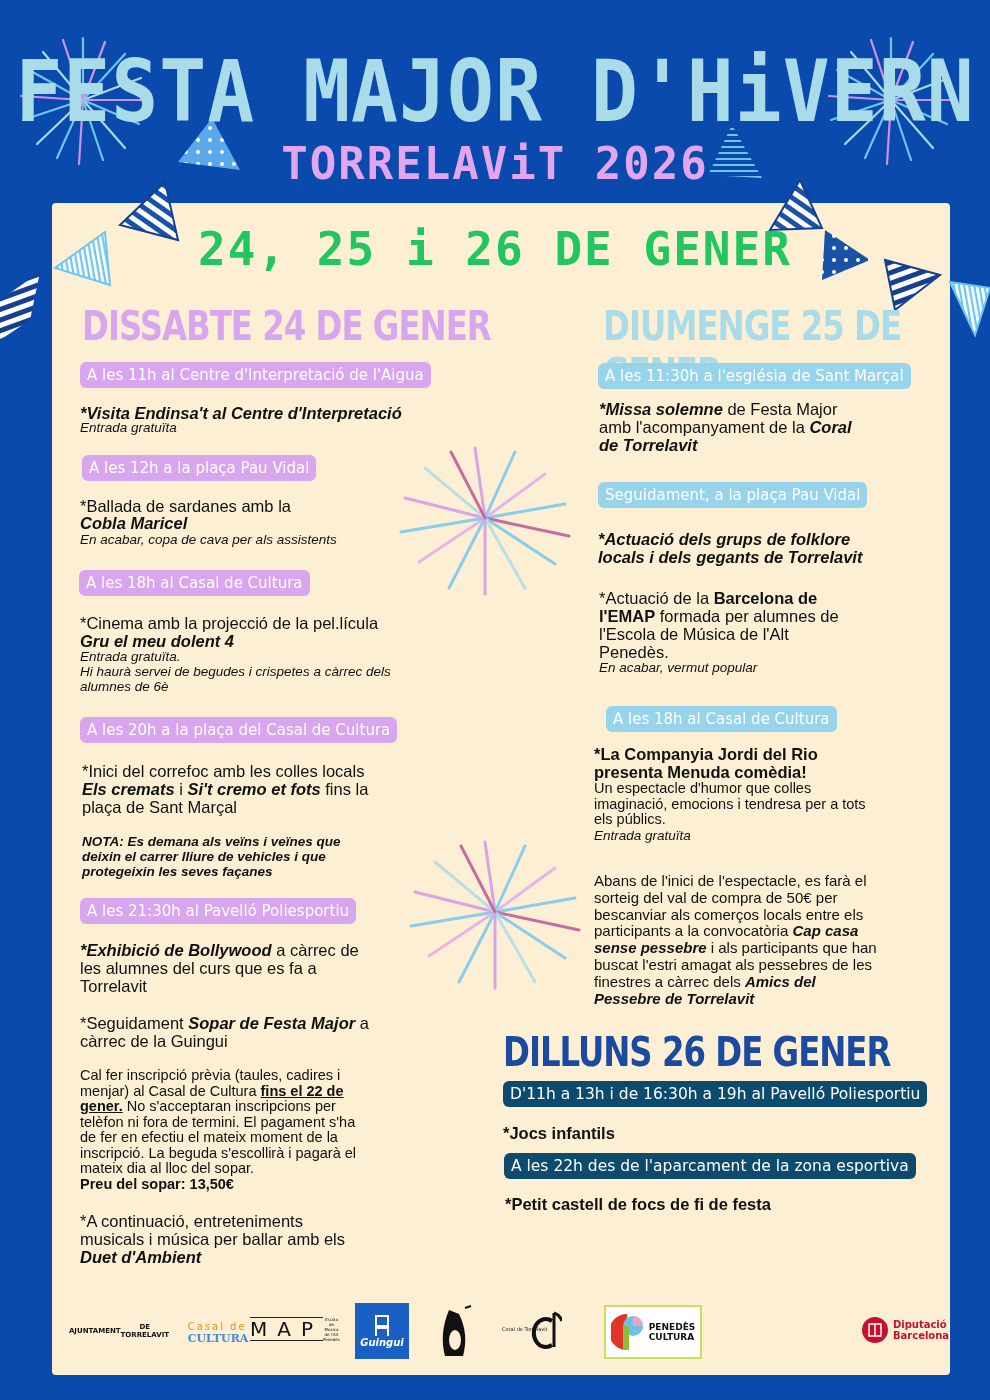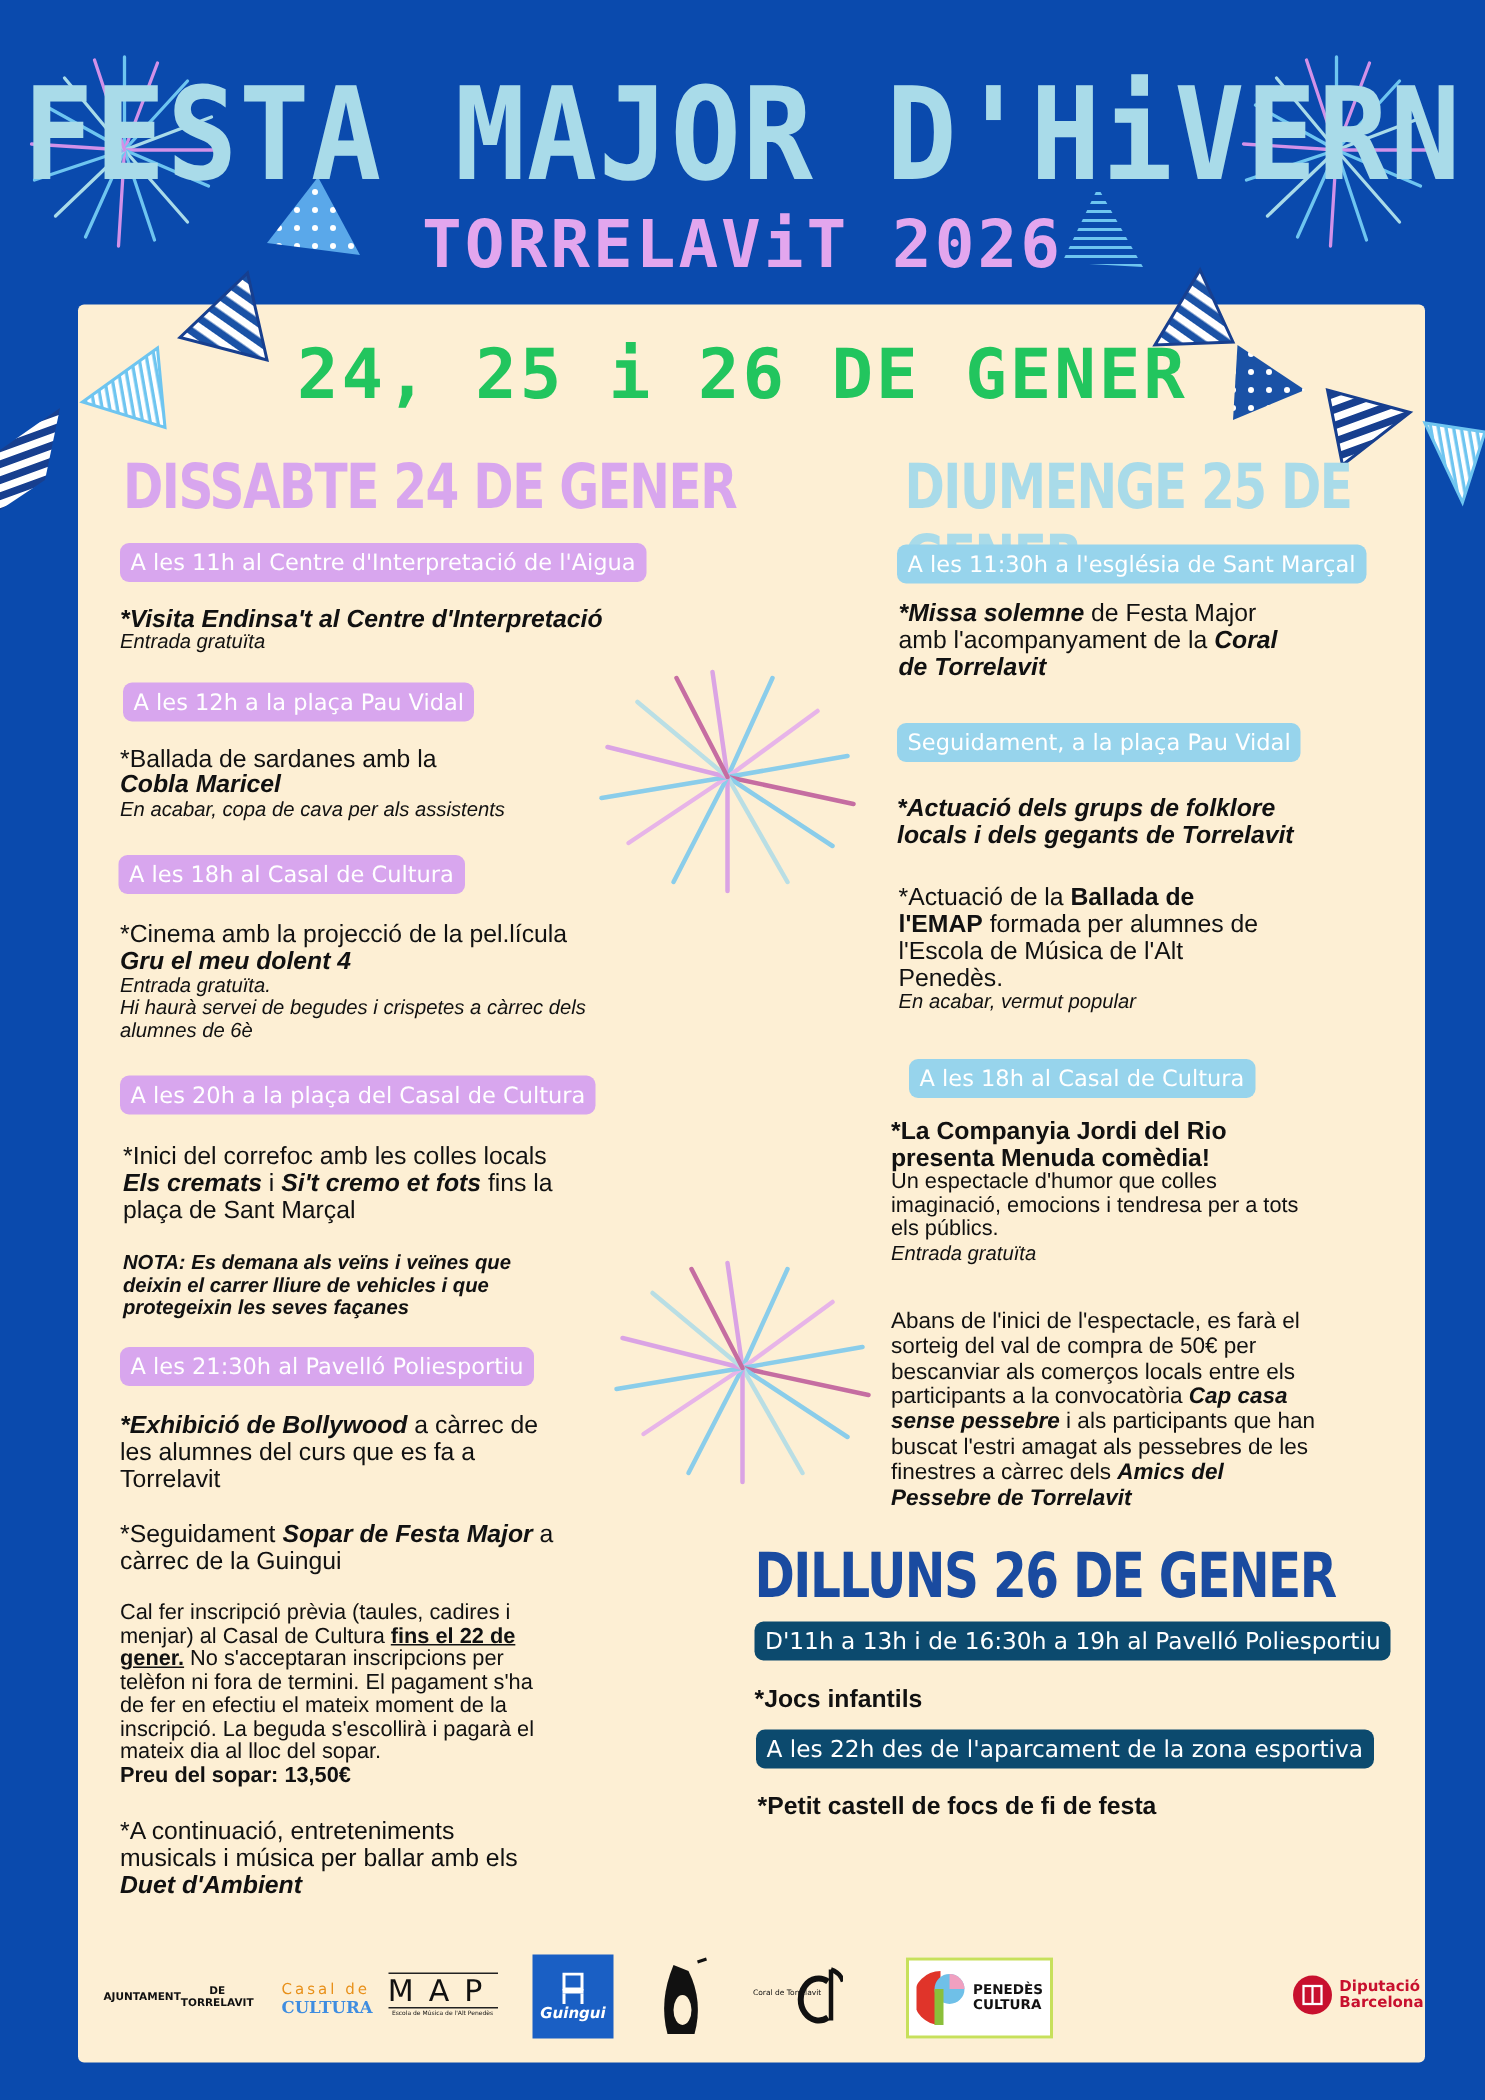--- a/index.html
+++ b/index.html
@@ -208,21 +208,21 @@
 <div class="dayhead" style="left:603px;top:302px;color:#a9dbe9;">DIUMENGE 25 DE GENER</div>
 
 <div class="pill sky" style="left:598px;top:363px;">A les 11:30h a l'església de Sant Marçal</div>
 <div class="txt" style="left:599px;top:400px;"><span class="bi">*Missa solemne</span><span> de Festa Major</span></div>
 <div class="txt" style="left:599px;top:418px;"><span>amb l'acompanyament de la </span><span class="bi">Coral</span></div>
 <div class="txt bi" style="left:599px;top:436px;">de Torrelavit</div>
 
 <div class="pill sky" style="left:598px;top:482px;">Seguidament,  a la plaça Pau Vidal</div>
 <div class="txt bi" style="left:598px;top:530px;">*Actuació dels grups de folklore</div>
 <div class="txt bi" style="left:598px;top:548px;">locals i dels gegants de Torrelavit</div>
-<div class="txt" style="left:599px;top:589px;"><span>*Actuació de la </span><span class="b">Ballada de</span></div>
+<div class="txt" style="left:599px;top:589px;"><span>*Actuació de la </span><span class="b">Barcelona de</span></div>
 <div class="txt" style="left:599px;top:607px;"><span class="b">l'EMAP</span><span> formada per alumnes de</span></div>
 <div class="txt" style="left:599px;top:625px;">l'Escola de Música de l'Alt</div>
 <div class="txt" style="left:599px;top:643px;">Penedès.</div>
 <div class="txt small i" style="left:599px;top:660px;">En acabar, vermut popular</div>
 
 <div class="pill sky" style="left:606px;top:706px;">A les 18h al Casal de Cultura</div>
 <div class="txt b" style="left:594px;top:745px;">*La Companyia Jordi del Rio</div>
 <div class="txt b" style="left:594px;top:763px;">presenta Menuda comèdia!</div>
 <div class="txt" style="left:594px;top:781px;font-size:14.5px;line-height:15.5px;">
   <div>Un espectacle d'humor que colles</div>
@@ -260,21 +260,21 @@
   <div class="logo" style="left:82px;top:12px;width:90px;height:50px;gap:40px;">
     <svg style="position:relative" width="30" height="40" viewBox="0 0 30 40">
         <path d="M26 6 A16 16 0 1 0 26 34" stroke="#e8901a" stroke-width="6" fill="none"></path>
         <path d="M26 6 A16 16 0 0 0 6 12" stroke="#3f8de0" stroke-width="6" fill="none"></path>
       </svg>
     <div style="text-align:left;margin-left:2px;">
         <div style="color:#e8901a;font-size:10px;letter-spacing:2px;">Casal de</div>
         <div style="color:#3f8de0;font-size:11px;font-weight:bold;font-family:'DejaVu Serif',serif;">CULTURA</div>
       </div>
   </div>
-  <div class="logo" style="left:185px;top:8px;width:80px;height:50px;flex-direction:column;align-items:center;">
+  <div class="logo" style="left:185px;top:8px;width:80px;height:50px;flex-direction:row;align-items:center;">
     <div style="font-size:20px;letter-spacing:10px;border-top:1px solid #222;border-bottom:1px solid #222;line-height:22px;">MAP</div>
     <div style="font-size:4px;">Escola de Música de l'Alt Penedès</div>
   </div>
   <div class="logo" style="left:285px;top:7px;width:54px;height:56px;background:#1a5fc4;color:#fff;font-weight:bold;font-style:italic;font-size:10px;flex-direction:column;">
     <svg style="position:relative" width="20" height="22" viewBox="0 0 20 22">
         <rect x="4" y="1" width="12" height="10" fill="none" stroke="#fff" stroke-width="2"></rect>
         <rect x="3" y="11" width="14" height="3" fill="#fff"></rect>
         <line x1="4" y1="14" x2="4" y2="21" stroke="#fff" stroke-width="2"></line>
         <line x1="16" y1="14" x2="16" y2="21" stroke="#fff" stroke-width="2"></line>
       </svg>

